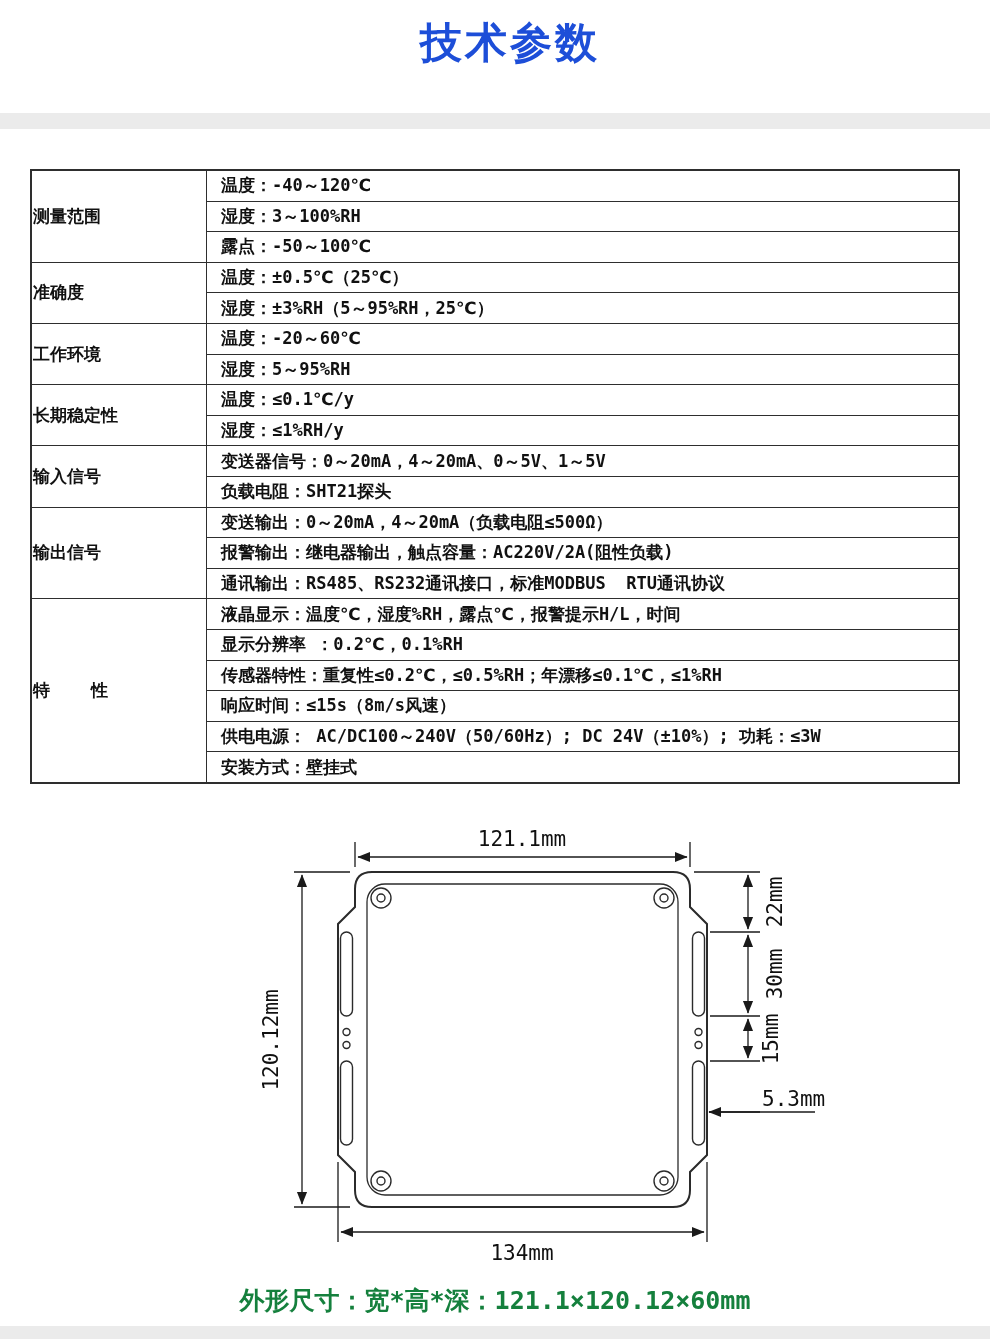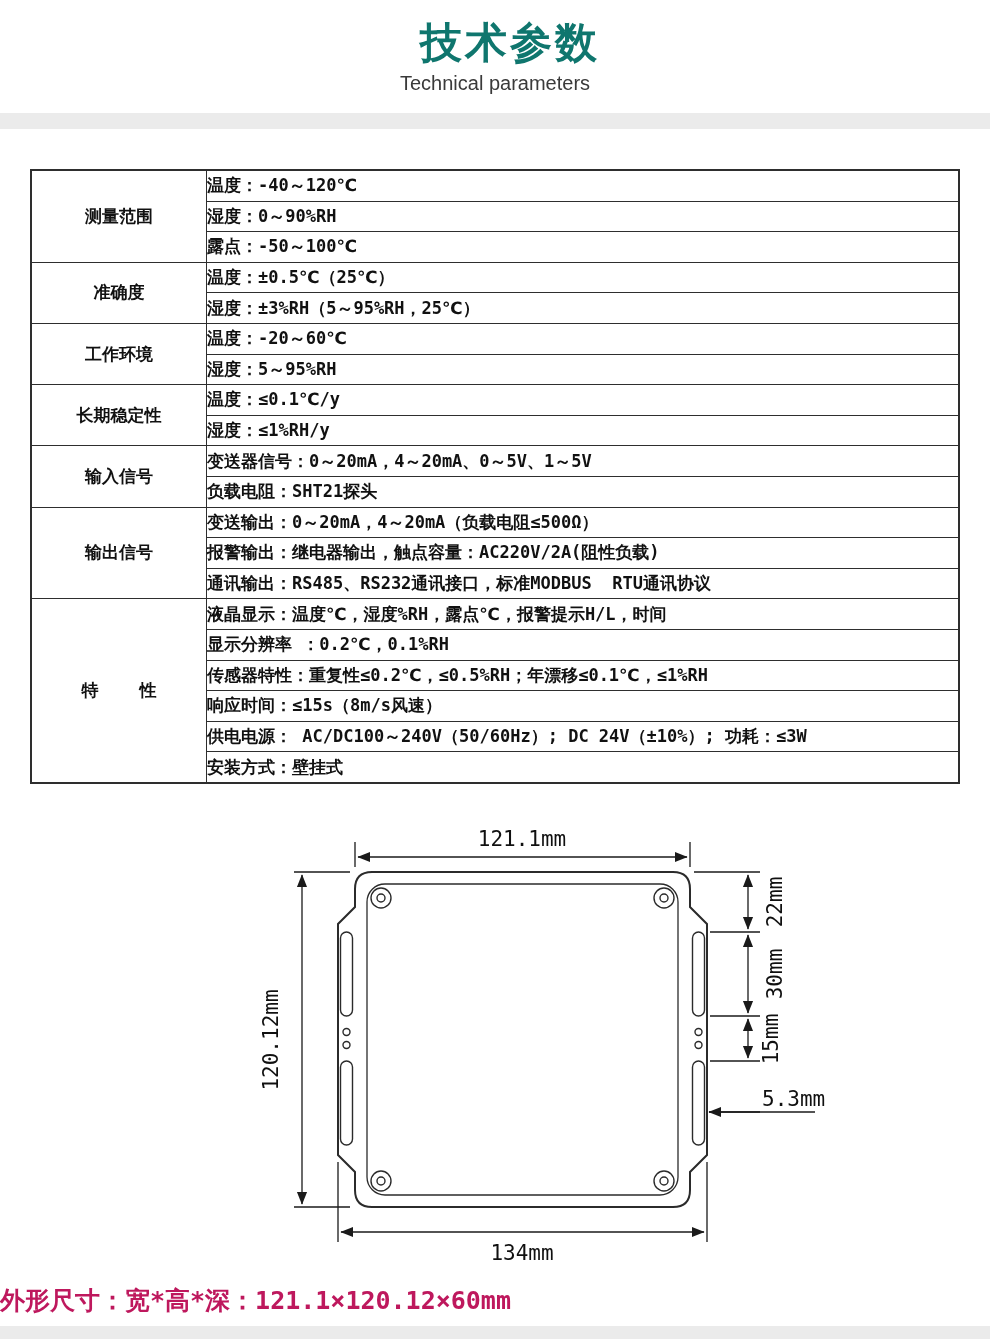--- a/index.html
+++ b/index.html
@@ -1,59 +1,58 @@
 <!DOCTYPE html>
 <html><head>
 <meta charset="utf-8">
 <style>
   html,body{margin:0;padding:0;background:#fff;}
   body{width:990px;height:1339px;position:relative;font-family:"DejaVu Sans",sans-serif;color:#111;}
   .page{width:990px;height:1339px;position:relative;overflow:hidden;background:#fff;}
 
   .header{padding-top:20px;text-align:center;height:93px;}
-  .page-title{font-size:42px;font-weight:700;letter-spacing:3px;line-height:1.1;color:#0f766e;
+  .page-title{font-size:42px;font-weight:700;letter-spacing:3px;line-height:1.1;color:#1d4ed8;
     font-family:"DejaVu Sans",sans-serif;padding-left:30px;}
   .page-subtitle{font-size:20px;color:#3a3a3a;margin-top:6px;font-family:"Liberation Sans",sans-serif;}
 
   .band{width:990px;height:16px;background:#ebebeb;}
   .band-bottom{position:absolute;left:0;bottom:0;width:990px;height:13px;background:#ebebeb;}
 
   table.spec{border-collapse:collapse;table-layout:fixed;width:930px;margin:40px 0 0 30px;
     border:2px solid #2e2e2e;}
   table.spec td{border:1px solid #2e2e2e;height:29.6px;font-size:17px;font-weight:700;
     font-family:"DejaVu Sans Mono","DejaVu Sans",monospace;white-space:pre-wrap;overflow:hidden;}
-  td.cat{width:172px;text-align:center;vertical-align:middle;}
-  td.val{padding:0 0 0 0;text-align:left;vertical-align:middle;}
+  td.cat{width:172px;text-align:left;vertical-align:middle;}
+  td.val{padding:0 0 0 14px;text-align:left;vertical-align:middle;}
 
   .diagram-wrap{position:relative;width:990px;height:470px;margin-top:28px;}
   .dimtext{font-family:"DejaVu Sans Mono","DejaVu Sans",monospace;font-size:21px;fill:#101010;}
 
-  .footer-line{margin-top:2px;text-align:left;font-size:25px;font-weight:700;
-    font-family:"DejaVu Sans Mono","DejaVu Sans",monospace;color:#be185d;}
+  .footer-line{margin-top:2px;text-align:center;font-size:25px;font-weight:700;
+    font-family:"DejaVu Sans Mono","DejaVu Sans",monospace;color:#15803d;}
 </style>
 </head>
 <body>
 
 <div class="page">
 
   <div class="header">
     <div class="page-title">技术参数</div>
-    <div class="page-subtitle">Technical parameters</div>
   </div>
 
   <div class="band"></div>
 
   <table class="spec">
     <tbody>
         <tr>
           <td class="cat" rowspan="3">测量范围</td>
           <td class="val">温度：-40～120℃</td>
         </tr>
         <tr>
-          <td class="val">湿度：0～90%RH</td>
+          <td class="val">湿度：3～100%RH</td>
         </tr>
         <tr>
           <td class="val">露点：-50～100℃</td>
         </tr>
         <tr>
           <td class="cat" rowspan="2">准确度</td>
           <td class="val">温度：±0.5℃（25℃）</td>
         </tr>
         <tr>
           <td class="val">湿度：±3%RH（5～95%RH，25℃）</td>

